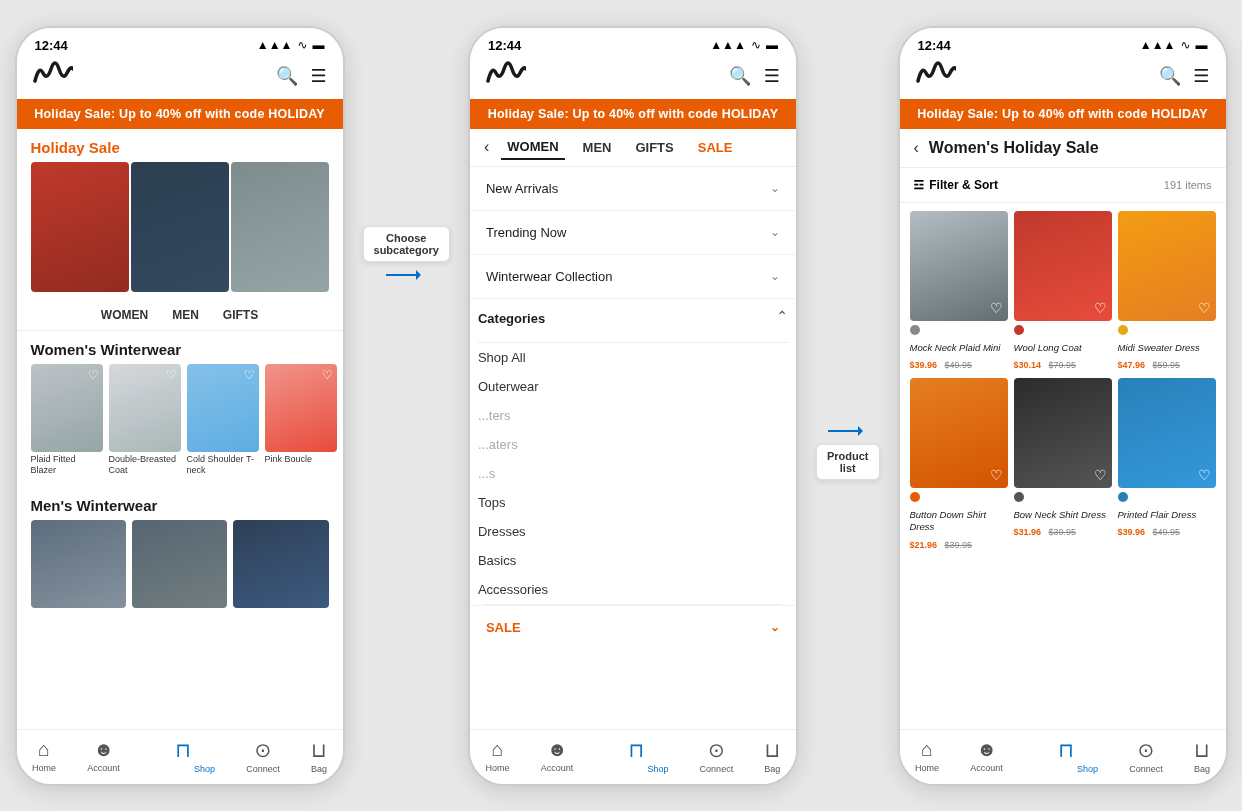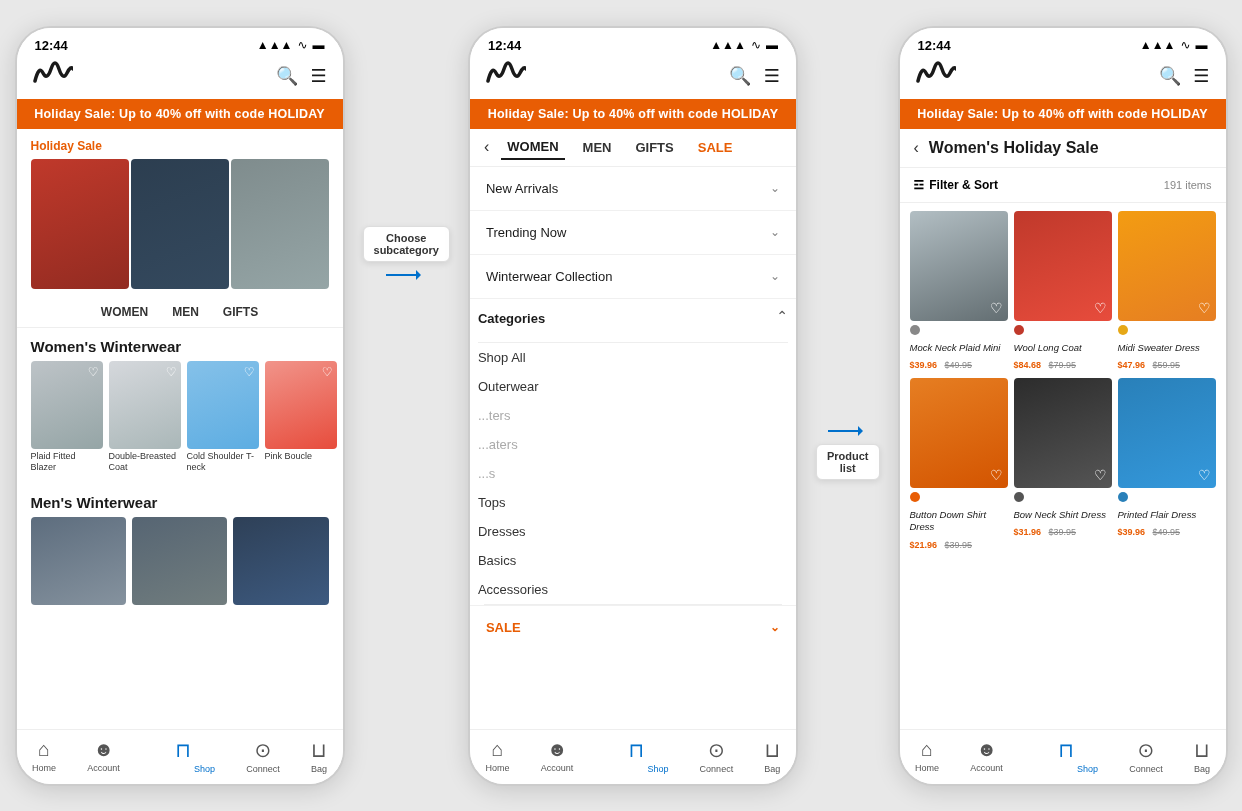--- a/index.html
+++ b/index.html
@@ -80,21 +80,21 @@
       font-weight: 600;
       letter-spacing: 0.2px;
     }
     
     .screen1-content {
       padding: 0;
       overflow-y: auto;
     }
     .section-title {
       color: #e85d04;
-      font-size: 12px;
+      font-size: 15px;
       font-weight: 700;
       padding: 10px 14px 6px;
     }
     .hero-images {
       display: flex;
       gap: 2px;
       padding: 0 14px 10px;
     }
     .hero-img {
       flex: 1;
@@ -681,21 +681,21 @@
         </div>
       </div>
 
       <div class="product-grid-card">
         <div class="product-grid-img img-red-coat">
           <span class="heart-btn">♡</span>
         </div>
         <span class="color-dot" style="background:#c0392b;"></span>
         <div class="product-name">Wool Long Coat</div>
         <div>
-          <span class="product-price-sale">$84.68</span>
+          <span class="product-price-sale">$30.14</span>
           <span class="product-price-orig">$79.95</span>
         </div>
       </div>
 
       <div class="product-grid-card">
         <div class="product-grid-img img-yellow-dress">
           <span class="heart-btn">♡</span>
         </div>
         <span class="color-dot" style="background:#e6a817;"></span>
         <div class="product-name">Midi Sweater Dress</div>

